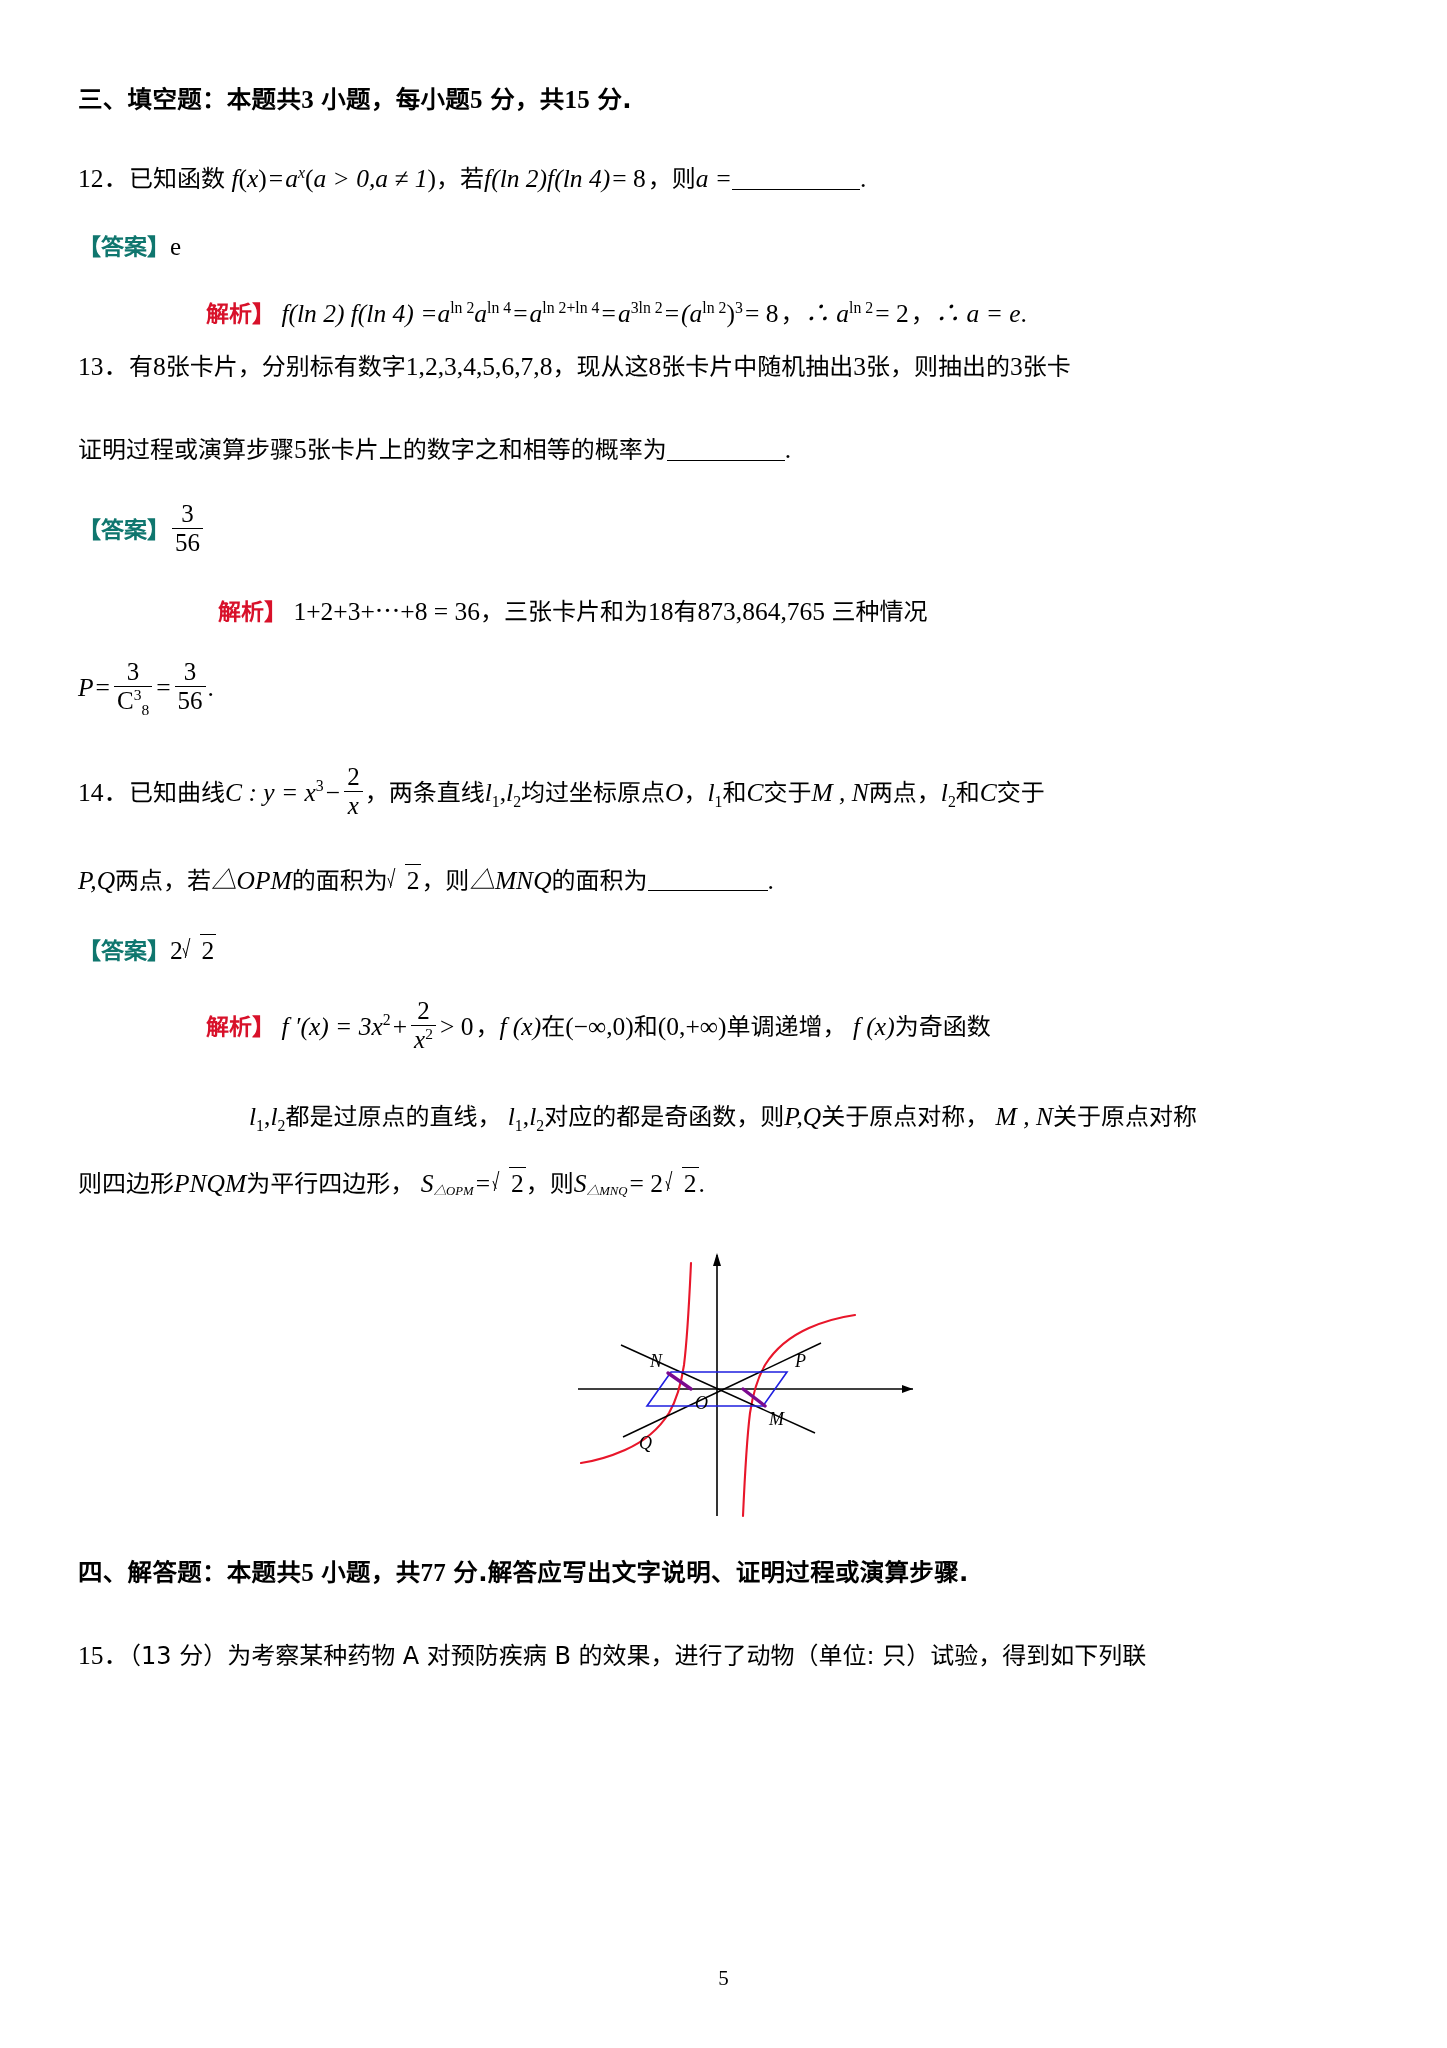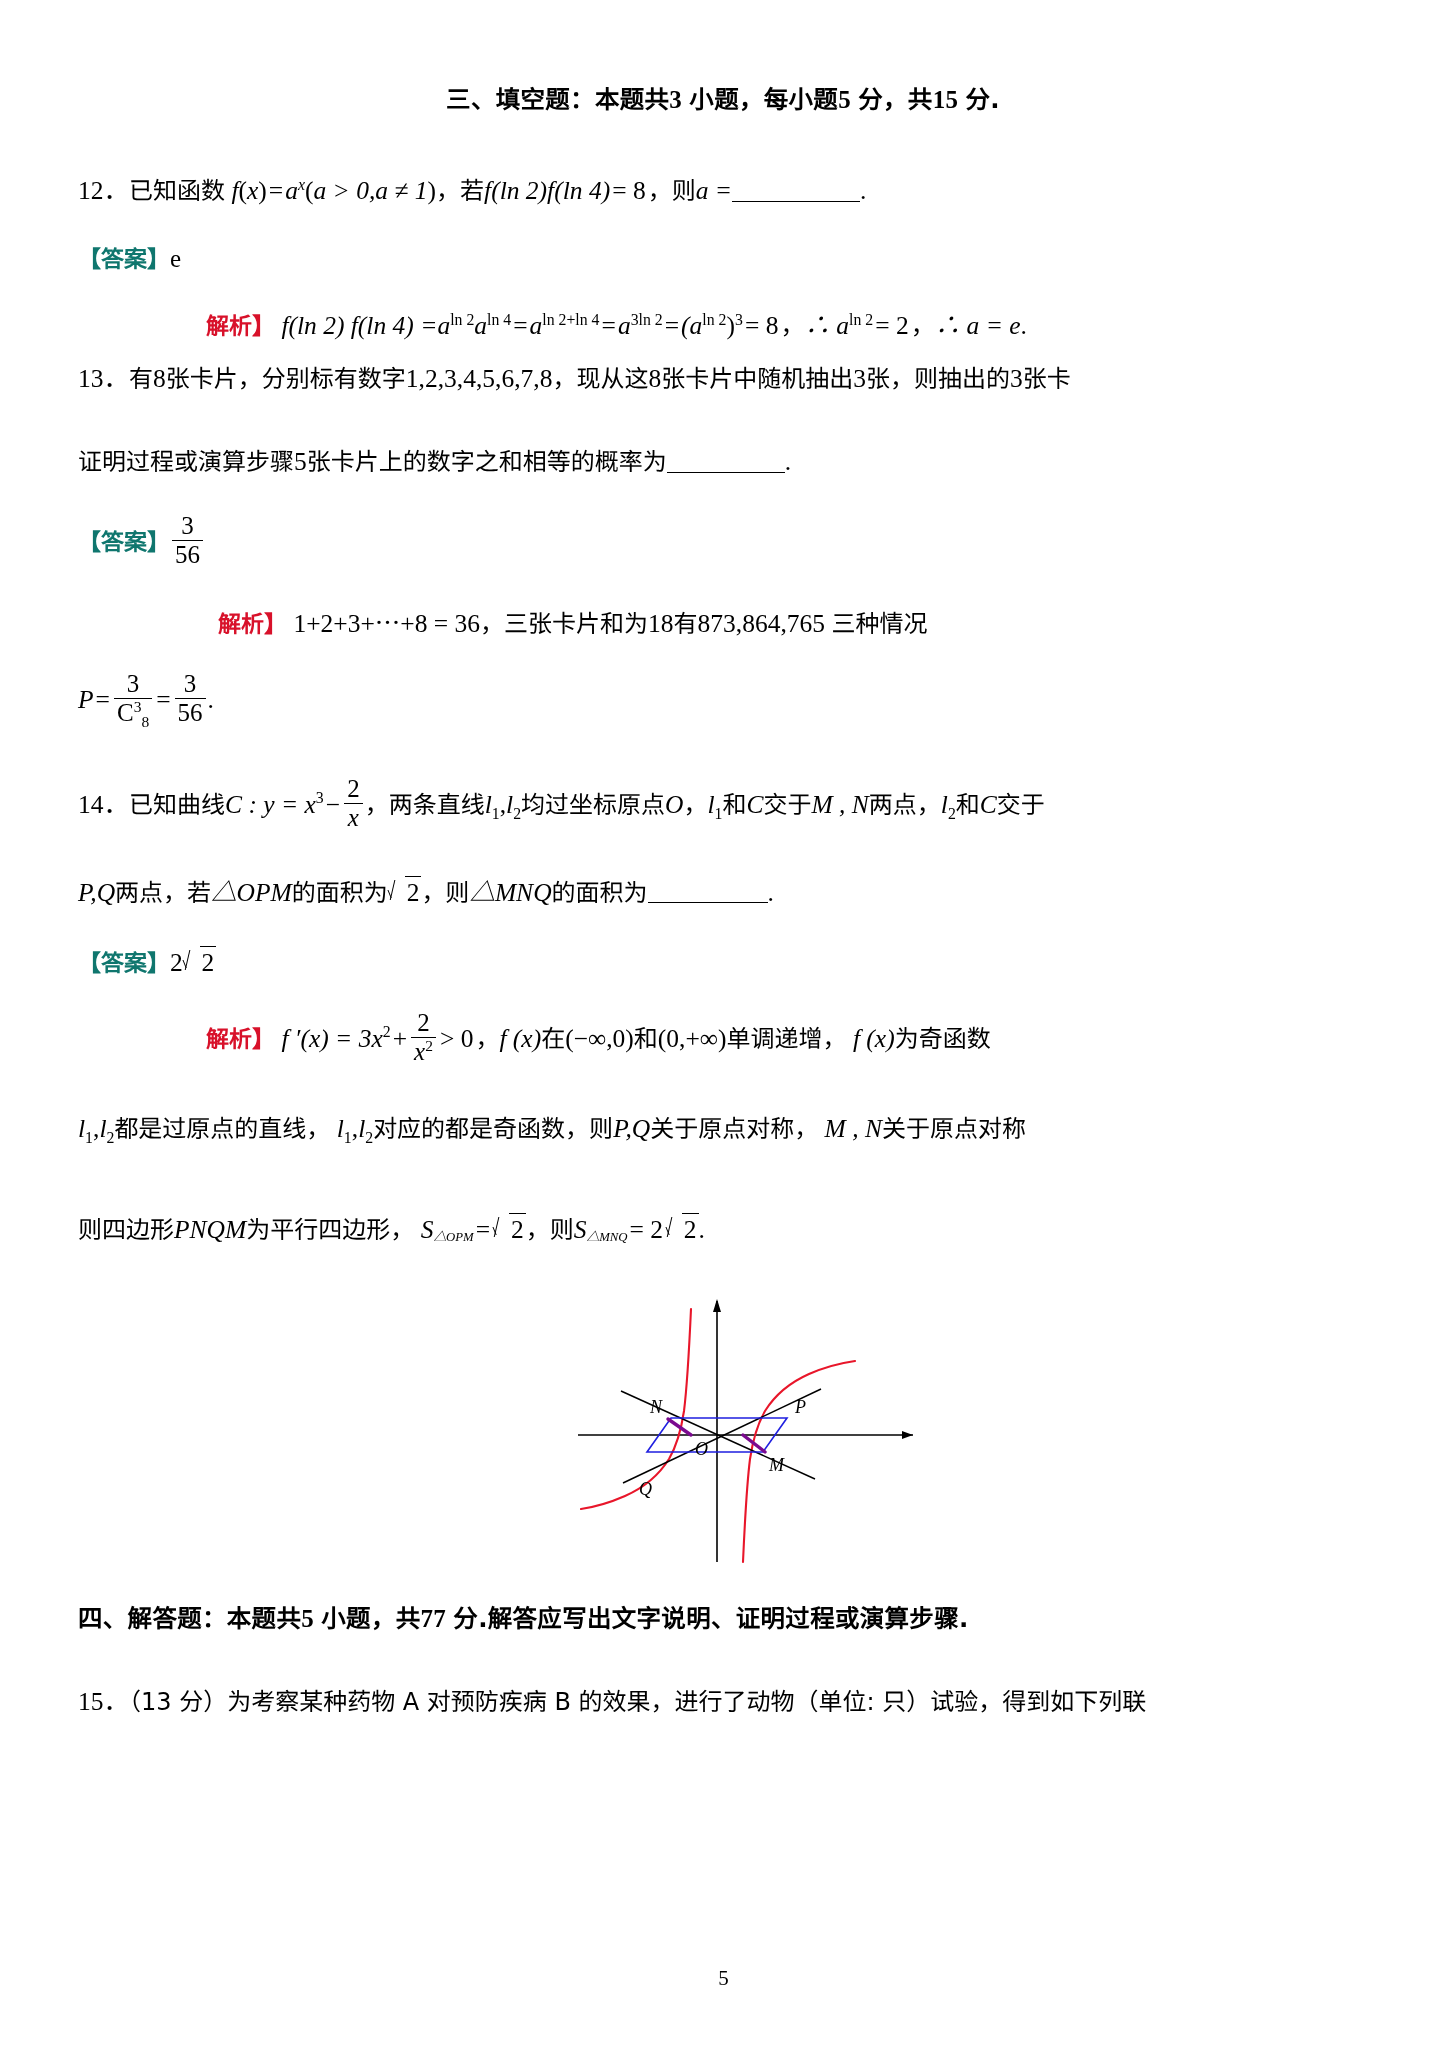--- a/index.html
+++ b/index.html
@@ -162,21 +162,21 @@
   .row { margin-bottom: 0; }
   .indent-sol { padding-left: 128px; }
   .indent-sol2 { padding-left: 140px; }
 </style>
 </head>
 <body>
 
 <div class="page">
  <div class="content">
 
-  <div class="row" style="margin-bottom:54px;text-align:center;">
+  <div class="row" style="margin-bottom:42px;">
     <span class="section-head"><span class="han">三、填空题：</span><span class="han">本题共</span><span class="num">3</span> <span class="han">小题，每小题</span><span class="num">5</span> <span class="han">分，共</span><span class="num">15</span> <span class="han">分.</span></span>
   </div>
 
   <div class="row qline" style="margin-bottom:34px;">
     <span class="mn">12．</span><span class="han">已知函数</span>
     <span class="mi">f</span><span class="mn">(</span><span class="mi">x</span><span class="mn">)</span><span class="mo">=</span><span class="mi">a</span><sup class="exp mi">x</sup><span class="mn">(</span><span class="mi">a &gt; 0,</span><span class="mi">a ≠ 1</span><span class="mn">)</span><span class="han">，若</span><span class="mi">f(ln 2)</span><span class="mi">f(ln 4)</span><span class="mo">= 8</span><span class="han">，则</span><span class="mi">a =</span><span class="blank w1"></span><span class="mn">.</span>
   </div>
 
   <div class="row qline" style="margin-bottom:30px;">
     <span class="red red-ans">【答案】</span><span class="mn" style="font-size:25px;">e</span>
@@ -218,21 +218,21 @@
 
   <div class="row qline" style="margin-bottom:32px;">
     <span class="red red-ans">【答案】</span><span class="mn">2</span><span class="sqrt"><span class="radicand mn">2</span></span>
   </div>
 
   <div class="row qline indent-sol" style="margin-bottom:44px;">
     <span class="red">解析】</span>
     <span class="mi">f ′(x) = 3x</span><sup class="exp mn">2</sup><span class="mo">+</span><span class="frac"><span class="num-part mn">2</span><span class="den-part"><span class="mi">x</span><sup class="exp mn">2</sup></span></span><span class="mo">&gt; 0</span><span class="han">，</span><span class="mi">f (x)</span><span class="han">在</span><span class="mn">(−∞,0)</span><span class="han">和</span><span class="mn">(0,+∞)</span><span class="han">单调递增，</span>&nbsp;<span class="mi">f (x)</span><span class="han">为奇函数</span>
   </div>
 
-  <div class="row qline" style="margin-bottom:66px;">
+  <div class="row qline" style="margin-bottom:32px;text-align:center;">
     <span class="mi">l</span><sub class="idx mn">1</sub><span class="mn">,</span><span class="mi">l</span><sub class="idx mn">2</sub><span class="han">都是过原点的直线，</span>&nbsp;<span class="mi">l</span><sub class="idx mn">1</sub><span class="mn">,</span><span class="mi">l</span><sub class="idx mn">2</sub><span class="han">对应的都是奇函数，则</span><span class="mi">P,Q</span><span class="han">关于原点对称，</span>&nbsp;<span class="mi">M , N</span><span class="han">关于原点对称</span>
   </div>
 
   <div class="row qline" style="margin-bottom:42px;">
     <span class="han">则四边形</span><span class="mi">PNQM</span><span class="han">为平行四边形，</span>&nbsp;<span class="mi">S</span><sub class="tiny mi">△OPM</sub><span class="mo">=</span><span class="sqrt"><span class="radicand mn">2</span></span><span class="han">，则</span><span class="mi">S</span><sub class="tiny mi">△MNQ</sub><span class="mo">= 2</span><span class="sqrt"><span class="radicand mn">2</span></span><span class="mn">.</span>
   </div>
 
   <div class="figure-wrap">
     <svg width="560" height="295" viewBox="0 0 560 295">
 

